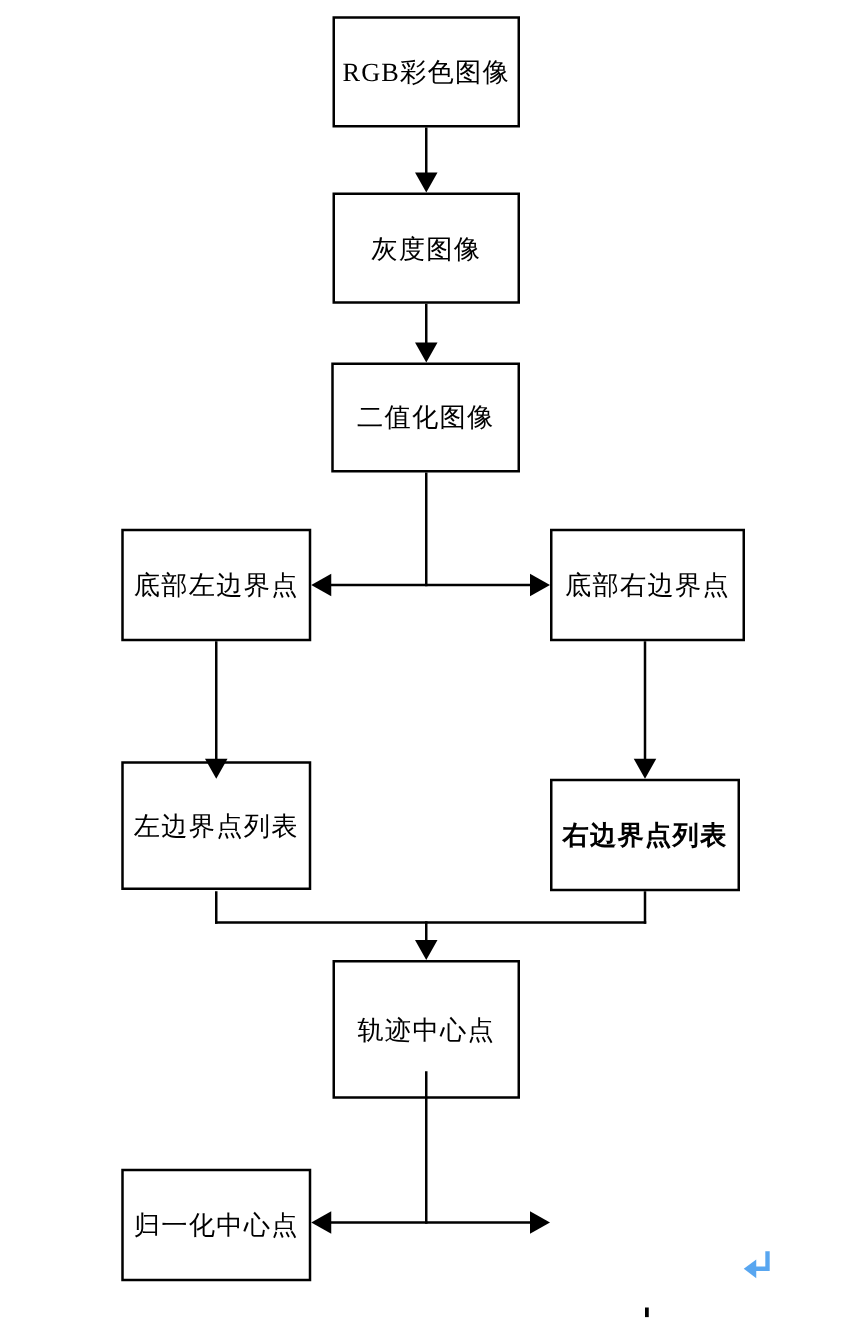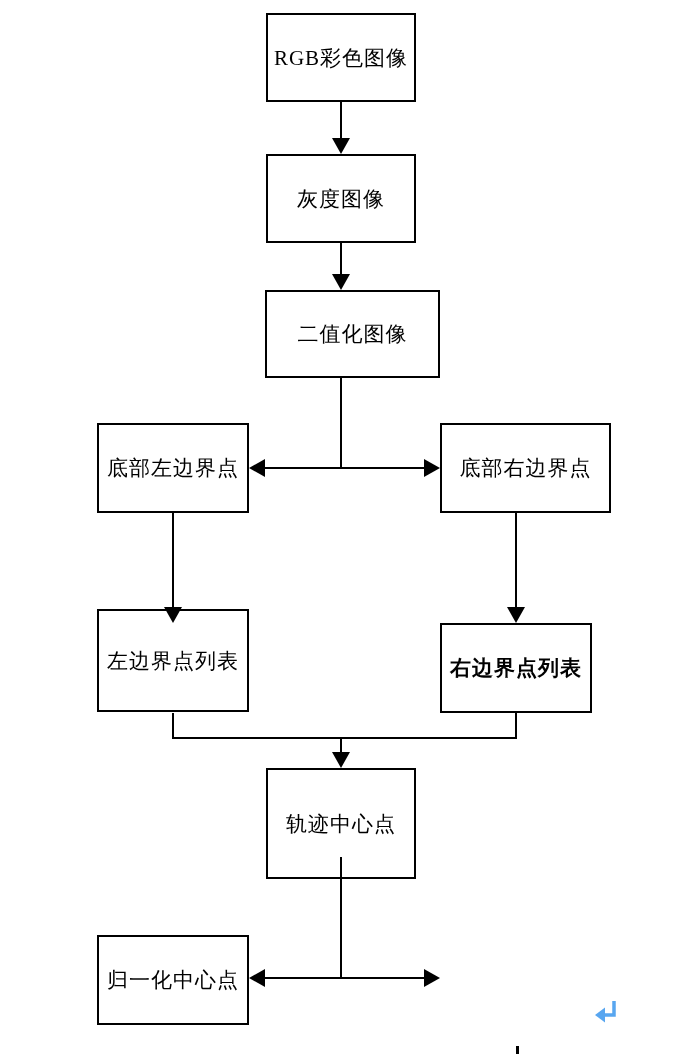--- a/index.html
+++ b/index.html
@@ -73,25 +73,25 @@
 </style>
 </head>
 <body>
 
 <div class="canvas">
 
   <div class="node" style="left:266px; top:13px;  width:150px; height:89px;">RGB彩色图像</div>
 
   <div class="node" style="left:266px; top:154px; width:150px; height:89px;">灰度图像</div>
 
-  <div class="node" style="left:265px; top:290px; width:175px; height:88px;">二值化图像</div>
+  <div class="node" style="left:265px; top:290px; width:151px; height:88px;">二值化图像</div>
 
   <div class="node" style="left:97px;  top:423px; width:152px; height:90px;">底部左边界点</div>
 
-  <div class="node" style="left:440px; top:423px; width:171px; height:90px;">底部右边界点</div>
+  <div class="node" style="left:440px; top:423px; width:156px; height:90px;">底部右边界点</div>
 
   <div class="node" style="left:97px;  top:609px; width:152px; height:103px;">左边界点列表</div>
 
   <div class="node" style="left:440px; top:623px; width:152px; height:90px;font-weight:bold;">右边界点列表</div>
 
   <div class="node" style="left:266px; top:768px; width:150px; height:111px;">轨迹中心点</div>
 
   <div class="node" style="left:97px;  top:935px; width:152px; height:90px;">归一化中心点</div>
 
 

